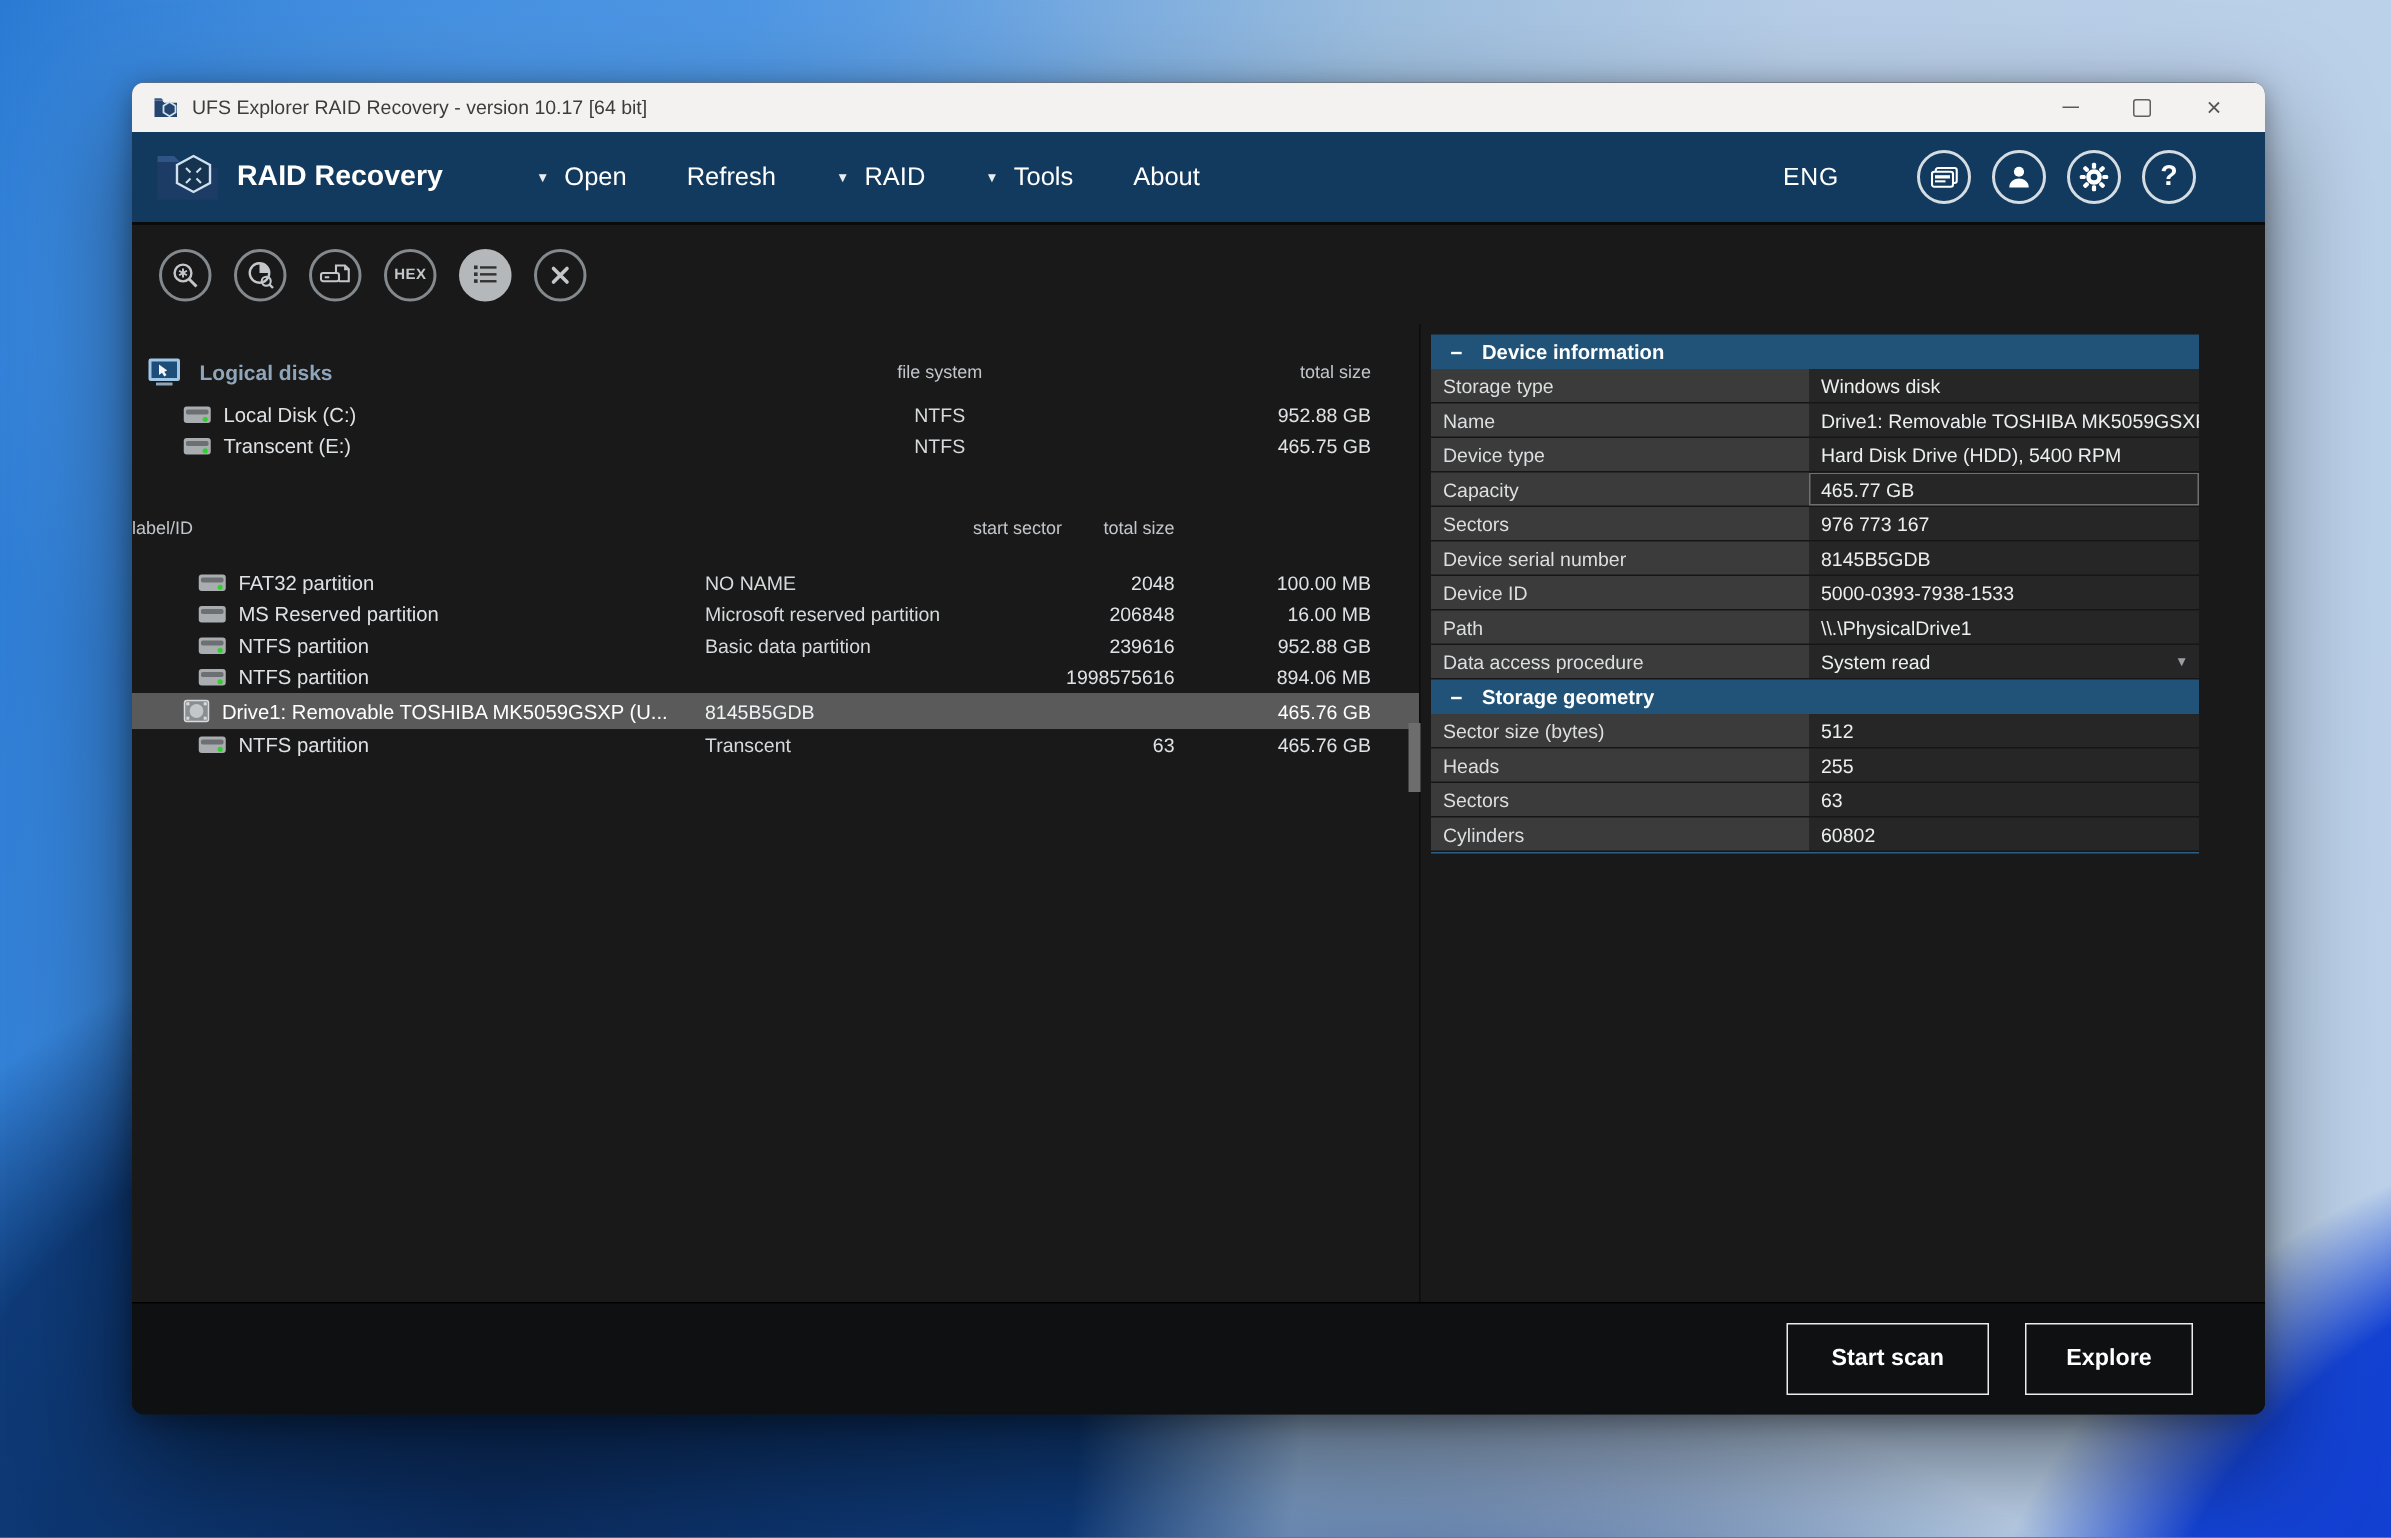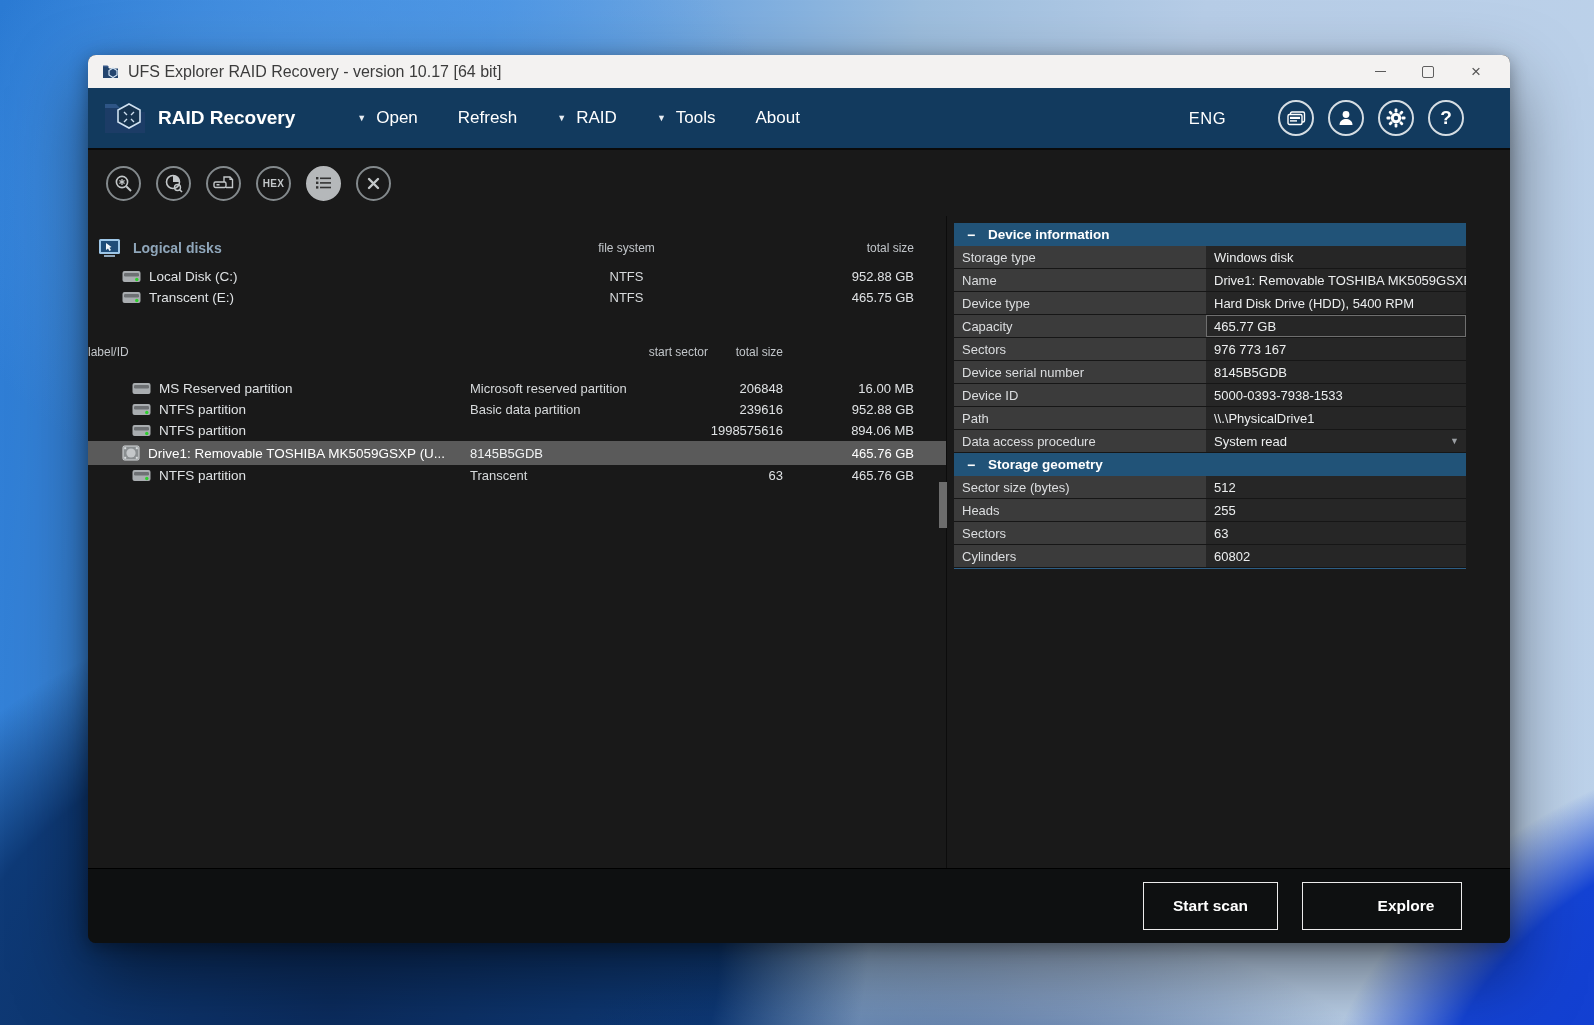--- a/index.html
+++ b/index.html
@@ -13,21 +13,21 @@
     background:radial-gradient(closest-side,#0b2c5e 0%,#0e3a77 52%,rgba(14,58,119,0) 72%);}
   .p-deep{left:260px;top:800px;width:1400px;height:760px;background:radial-gradient(closest-side,#0a2f6e,rgba(10,47,110,0) 70%);}
   .p-royal{left:1120px;top:590px;width:1500px;height:980px;transform:rotate(-9deg);
     background:radial-gradient(closest-side,#0f38ca 0%,#1443d4 58%,rgba(20,67,212,0) 74%);}
   
   .window{position:absolute;left:88px;top:55px;width:1422px;height:888px;border-radius:8px;overflow:hidden;
     background:#191919;box-shadow:0 30px 70px rgba(0,0,0,.5),0 4px 18px rgba(0,0,0,.35);}
   
   .titlebar{height:33px;background:#f3f2f1;display:flex;align-items:center;}
   .app-icon{margin-left:14px;display:flex;}
-  .title-text{font-size:16px;color:#3c3c3c;margin-left:9px;}
+  .title-text{font-size:13px;color:#3c3c3c;margin-left:9px;}
   .controls{margin-left:auto;display:flex;height:100%;margin-right:10px;}
   .ctrl{width:48px;display:flex;align-items:center;justify-content:center;color:#5a5a5a;cursor:default;}
   .glyph-min{width:11px;height:1px;background:#5a5a5a;}
   .glyph-max{width:10px;height:10px;border:1px solid #5f5f5f;border-radius:2px;}
   .glyph-close{font-size:17px;line-height:1;color:#555;}
   
   .menubar{height:62px;background:#123a5e;border-bottom:2px solid #0a0a0a;display:flex;align-items:center;padding-left:14px;box-sizing:border-box;}
   .brand{color:#fff;font-size:19px;font-weight:bold;margin-left:10px;white-space:nowrap;}
   .menu-items{display:flex;align-items:center;margin-left:62px;}
   .menu-item{display:flex;align-items:center;margin-right:40px;color:#fff;font-size:17px;cursor:default;white-space:nowrap;}
@@ -70,21 +70,21 @@
   .prop-header-title{font-weight:bold;font-size:13.5px;}
   .prop-row{display:grid;grid-template-columns:252px 1fr;height:22px;border-bottom:1px solid #161616;}
   .prop-label{background:#3b3b3b;color:#dcdee0;font-size:13px;display:flex;align-items:center;padding-left:8px;white-space:nowrap;overflow:hidden;}
   .prop-value{background:#262626;color:#eceeef;font-size:13px;display:flex;align-items:center;padding-left:8px;position:relative;white-space:nowrap;overflow:hidden;text-align:right;}
   .prop-value.boxed{box-shadow:inset 0 0 0 1px #6f6f6f;}
   .dd-arrow{position:absolute;right:7px;font-size:9px;color:#9b9fa3;}
   
   .bottom-bar{height:75px;background:#0e1011;border-top:1px solid #000;display:flex;align-items:center;justify-content:flex-end;padding-right:48px;box-sizing:border-box;}
   .action-btn{height:46px;border:1px solid #ececec;background:transparent;color:#fff;font-weight:bold;font-size:15.5px;font-family:inherit;display:flex;align-items:center;justify-content:center;cursor:default;}
   .btn-start{width:133px;margin-right:24px;}
-  .btn-explore{width:110px;padding-left:48px;}
+  .btn-explore{width:110px;}
 </style>
 </head>
 <body>
 
 <div class="desktop">
   <div class="petal p-bright"></div>
   <div class="petal p-dark"></div>
   <div class="petal p-deep"></div>
   <div class="petal p-royal"></div>
 </div>
@@ -286,20 +286,35 @@
 
       <div class="row-grid section-header">
         <div class="col-head">label/ID</div>
         <div class="col-head col-right">start sector</div>
         <div class="col-head col-right">total size</div>
       </div>
 
       <div class="gap-first-row"></div>
 
 
+      <div class="row-grid drow lvl1">
+        <div class="name-cell">
+          <span class="ric">
+            <svg width="19" height="13" viewBox="0 0 19 13">
+                <rect x="0.5" y="1" width="18" height="11" rx="2" fill="#a9adb0"></rect>
+                <rect x="2" y="3" width="15" height="3.4" rx="1.2" fill="#6d7073"></rect>
+                <circle cx="14.8" cy="9.5" r="1.7" fill="#2fd02f"></circle>
+              </svg>
+          </span>
+          <span>FAT32 partition</span>
+        </div>
+        <div class="label-cell">NO NAME</div>
+        <div class="num-cell">2048</div>
+        <div class="num-cell">100.00 MB</div>
+      </div>
 
       <div class="row-grid drow lvl1">
         <div class="name-cell">
           <span class="ric">
             <svg width="19" height="13" viewBox="0 0 19 13">
                 <rect x="0.5" y="1" width="18" height="11" rx="2" fill="#a9adb0"></rect>
                 <rect x="2" y="3" width="15" height="3.4" rx="1.2" fill="#6d7073"></rect>
               </svg>
           </span>
           <span>MS Reserved partition</span>

